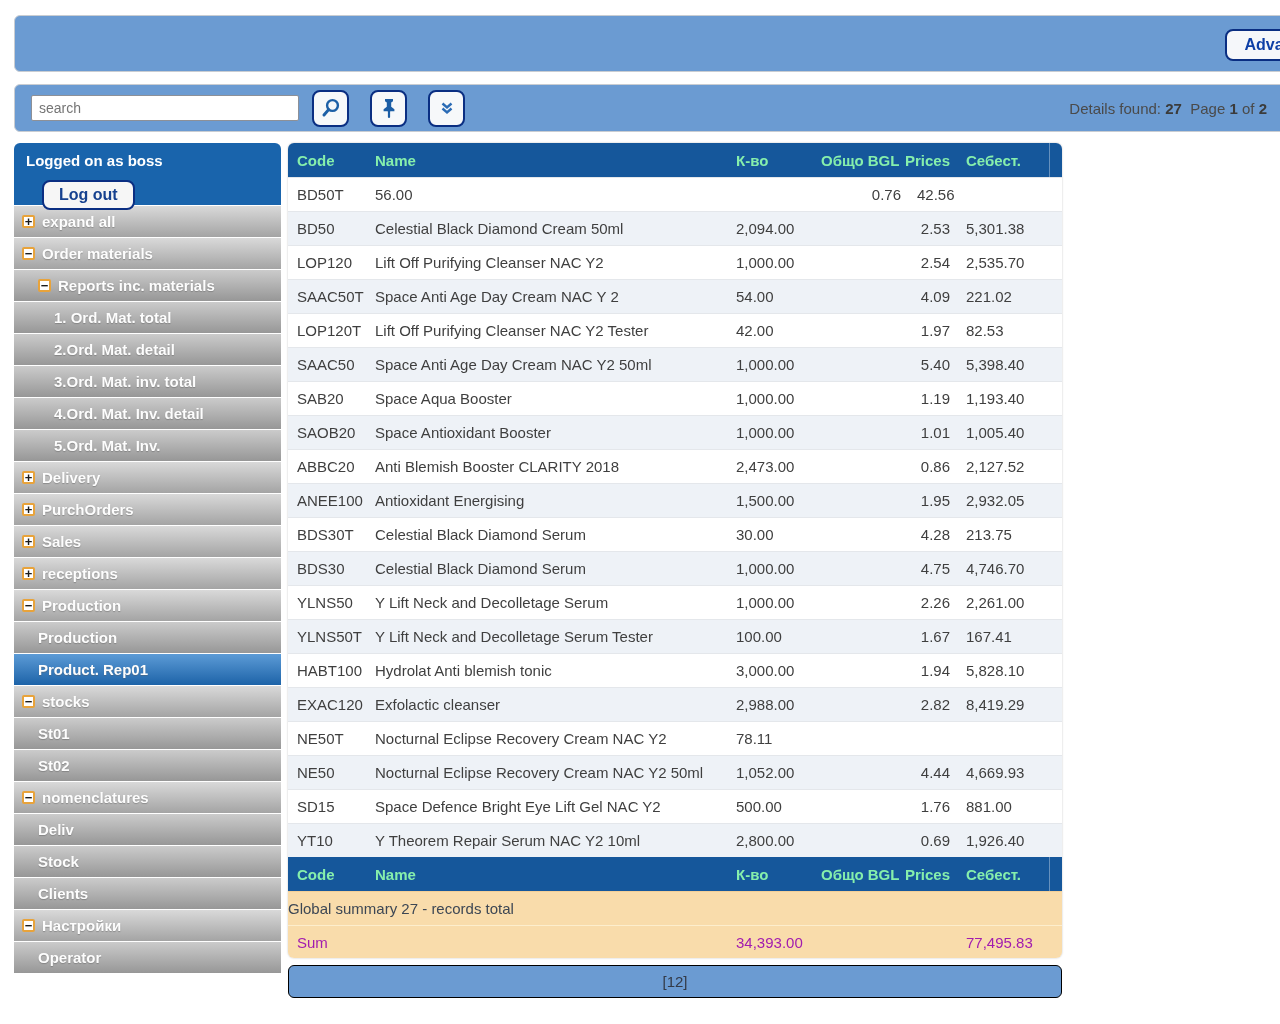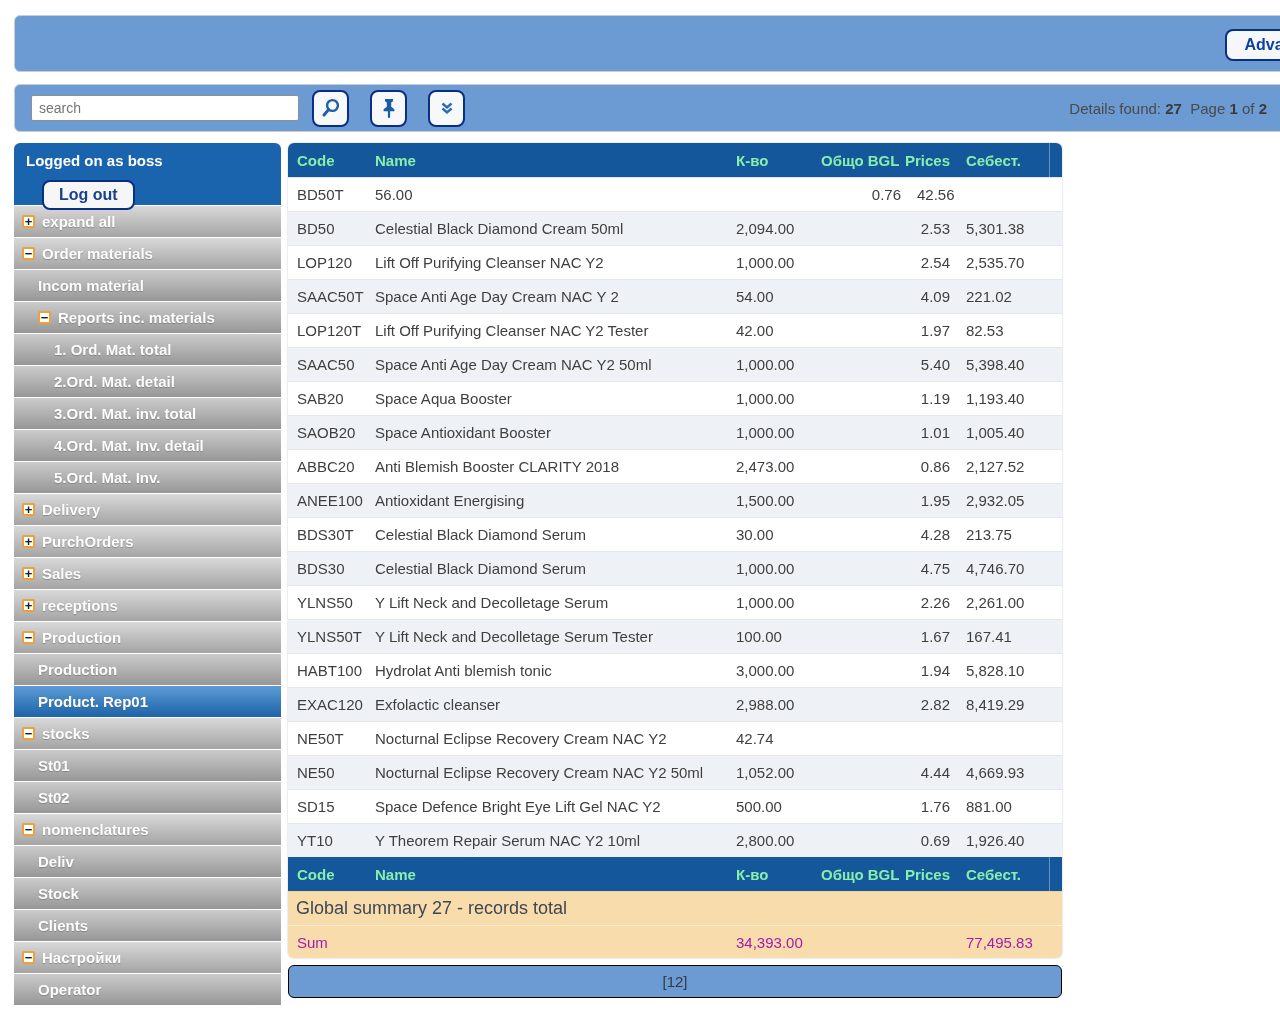--- a/index.html
+++ b/index.html
@@ -85,21 +85,21 @@
   .thead .cell { display:flex; align-items:center; }
   .thead .c6 { border-left:1px solid rgba(255,255,255,.35); }
   .trow { height:34px; background:#fff; border-top:1px solid #e4e7eb;
           color:#3f3f3f; font-size:15px; cursor:pointer; }
   .trow.alt { background:#eef2f7; }
   .trow .cell { display:flex; align-items:center; overflow:hidden; white-space:nowrap; }
   .c0 { padding-left:9px; }
   .c4 { justify-content:flex-end; padding-right:8px; }
   .c5 { padding-left:8px; }
   .sum-global { background:#f9dcab; height:34px; display:flex; align-items:center;
-                padding-left:8px; color:#3d4754; font-size:18px; border-top:1px solid #f3cf97; }
+                padding-left:0; color:#3d4754; font-size:15px; border-top:1px solid #f3cf97; }
   .sum-row { background:#f9dcab; height:33px; color:#a21caf; font-size:15px;
              border-top:1px solid #fdeecd; }
   .sum-row .cell { display:flex; align-items:center; }
   .pager { margin-top:7px; width:774px; height:33px; background:#6b9bd2;
            border:1px solid #000000; border-radius:6px; display:flex;
            align-items:center; justify-content:center; color:#333a47;
            font-size:15px; cursor:pointer; }
 
   svg { display:block; }
 </style>
@@ -158,23 +158,20 @@
     <div class="side-menu">
         <div class="side-item lvl0">
           <span class="tree-toggle">+</span>
           <span>expand all</span>
         </div>
         <div class="side-item lvl0">
           <span class="tree-toggle">−</span>
           <span>Order materials</span>
         </div>
         <div class="side-item lvl1">
-          <span>Incom material</span>
-        </div>
-        <div class="side-item lvl1">
           <span class="tree-toggle">−</span>
           <span>Reports inc. materials</span>
         </div>
         <div class="side-item lvl2">
           <span>1. Ord. Mat. total</span>
         </div>
         <div class="side-item lvl2">
           <span>2.Ord. Mat. detail</span>
         </div>
         <div class="side-item lvl2">
@@ -396,21 +393,21 @@
             <div class="cell c1">Exfolactic cleanser</div>
             <div class="cell c2">2,988.00</div>
             <div class="cell c3"></div>
             <div class="cell c4">2.82</div>
             <div class="cell c5">8,419.29</div>
             <div class="cell c6"></div>
           </div>
           <div class="grid-row trow">
             <div class="cell c0">NE50T</div>
             <div class="cell c1">Nocturnal Eclipse Recovery Cream NAC Y2</div>
-            <div class="cell c2">42.74</div>
+            <div class="cell c2">78.11</div>
             <div class="cell c3"></div>
             <div class="cell c4"></div>
             <div class="cell c5"></div>
             <div class="cell c6"></div>
           </div>
           <div class="grid-row trow alt">
             <div class="cell c0">NE50</div>
             <div class="cell c1">Nocturnal Eclipse Recovery Cream NAC Y2 50ml</div>
             <div class="cell c2">1,052.00</div>
             <div class="cell c3"></div>

